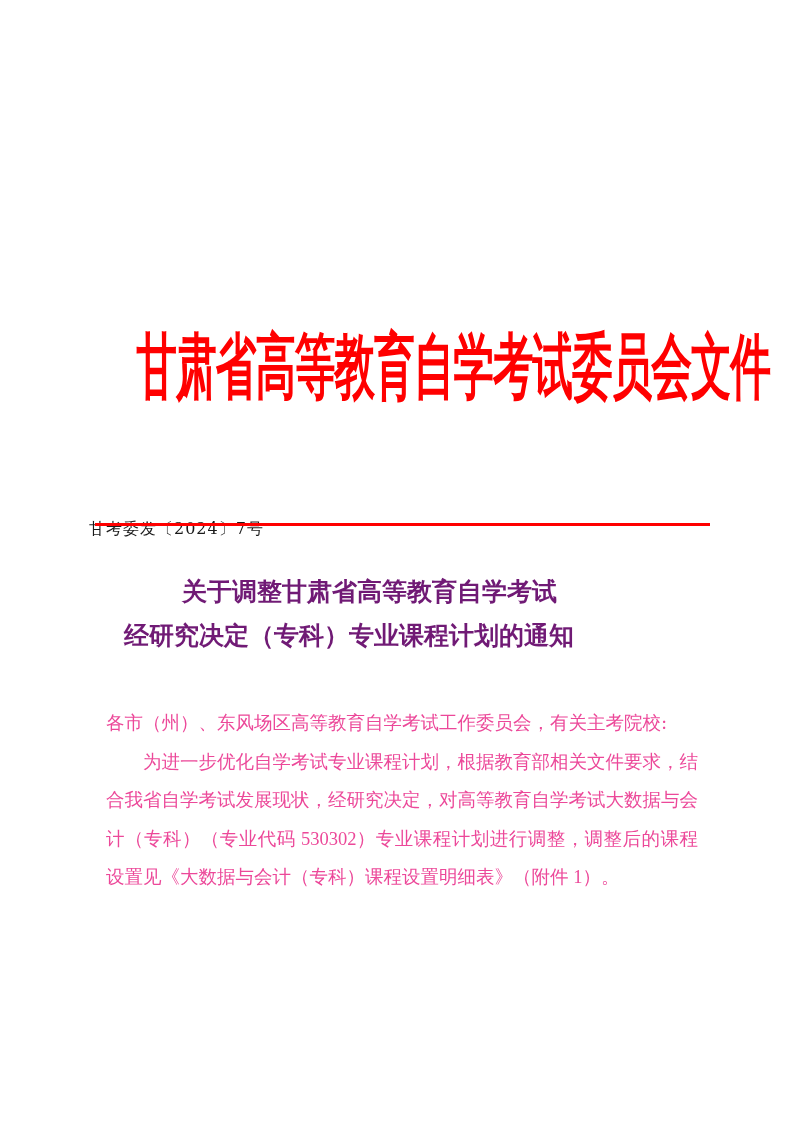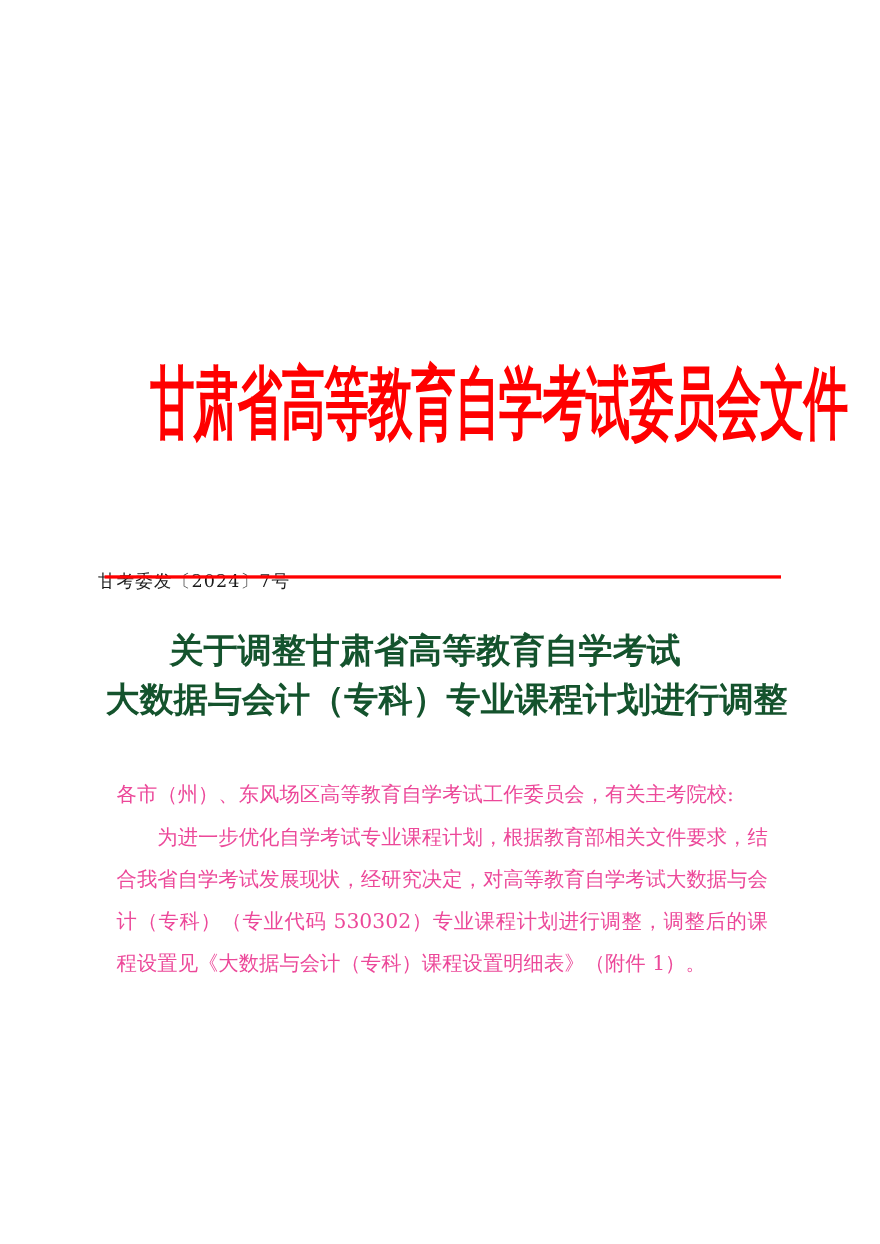--- a/index.html
+++ b/index.html
@@ -54,54 +54,55 @@
     .red-rule {
       position: absolute;
       left: 95px;
       top: 523px;
       width: 615px;
       height: 3px;
       background: #ff0000;
     }
     .title {
       position: absolute;
-      left: 84px;
+      left: 112px;
       width: 615px;
       font-family: "DejaVu Serif", "Liberation Serif", serif;
       font-weight: bold;
-      font-size: 31px;
+      font-size: 25px;
       line-height: 40px;
-      color: #14532d;
+      color: #701a75;
       white-space: nowrap;
     }
     .title.line1 { top: 572px; padding-left: 70px; box-sizing: border-box; }
     .title.line2 { top: 616px; padding-left: 12px; box-sizing: border-box; }
     .body-text {
       position: absolute;
       left: 106px;
       top: 704px;
       width: 592px;
       font-size: 18.5px;
       line-height: 38.6px;
       color: #ec4899;
       text-align: justify;
     }
     .body-text p {
       margin: 0;
     }
     .body-text p.indent {
       text-indent: 37px;
+      font-family: Liberation Serif, serif;
     }
   </style>
 </head>
 <body>
 
 <div class="page">
   <div class="masthead">甘肃省高等教育自学考试委员会文件</div>
   <div class="doc-number">甘考委发〔2024〕7号</div>
   <div class="red-rule"></div>
   <div class="title line1">关于调整甘肃省高等教育自学考试</div>
-  <div class="title line2">大数据与会计（专科）专业课程计划进行调整</div>
+  <div class="title line2">经研究决定（专科）专业课程计划的通知</div>
   <div class="body-text">
     <p>各市（州）、东风场区高等教育自学考试工作委员会，有关主考院校:</p>
     <p class="indent">为进一步优化自学考试专业课程计划，根据教育部相关文件要求，结合我省自学考试发展现状，经研究决定，对高等教育自学考试大数据与会计（专科）（专业代码 530302）专业课程计划进行调整，调整后的课程设置见《大数据与会计（专科）课程设置明细表》（附件 1）。</p>
   </div>
 </div>
 
 </body></html>

